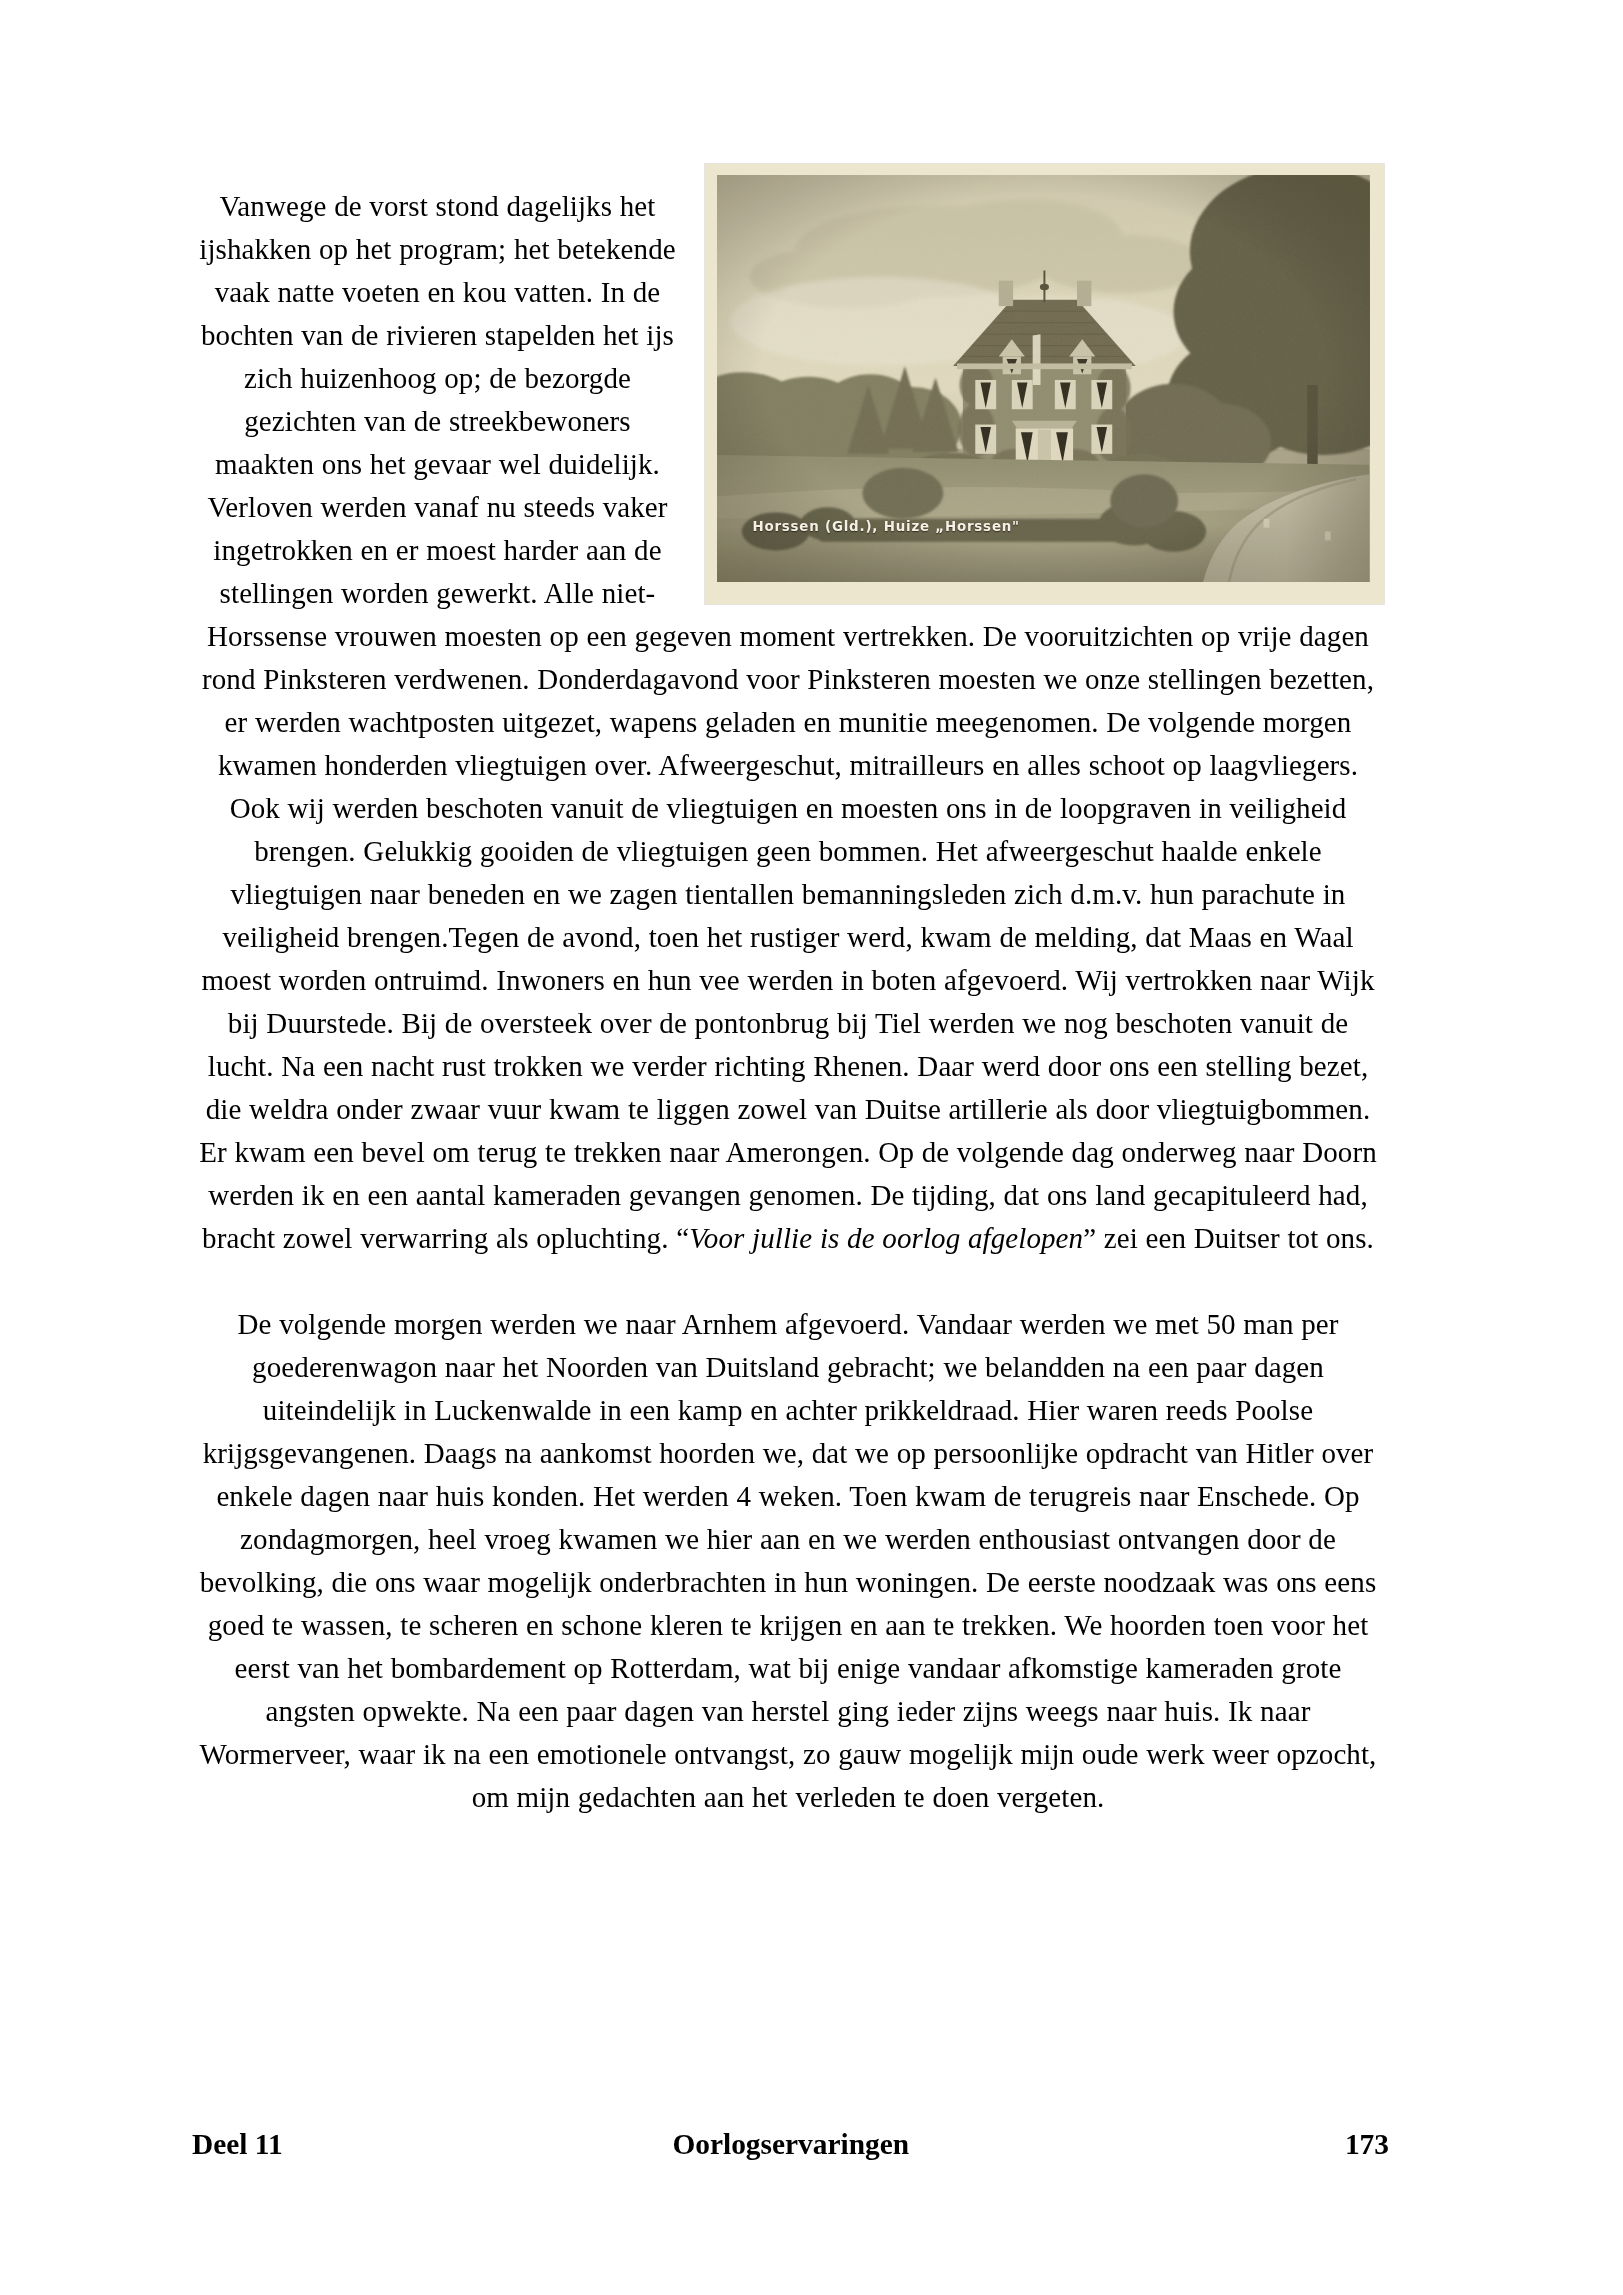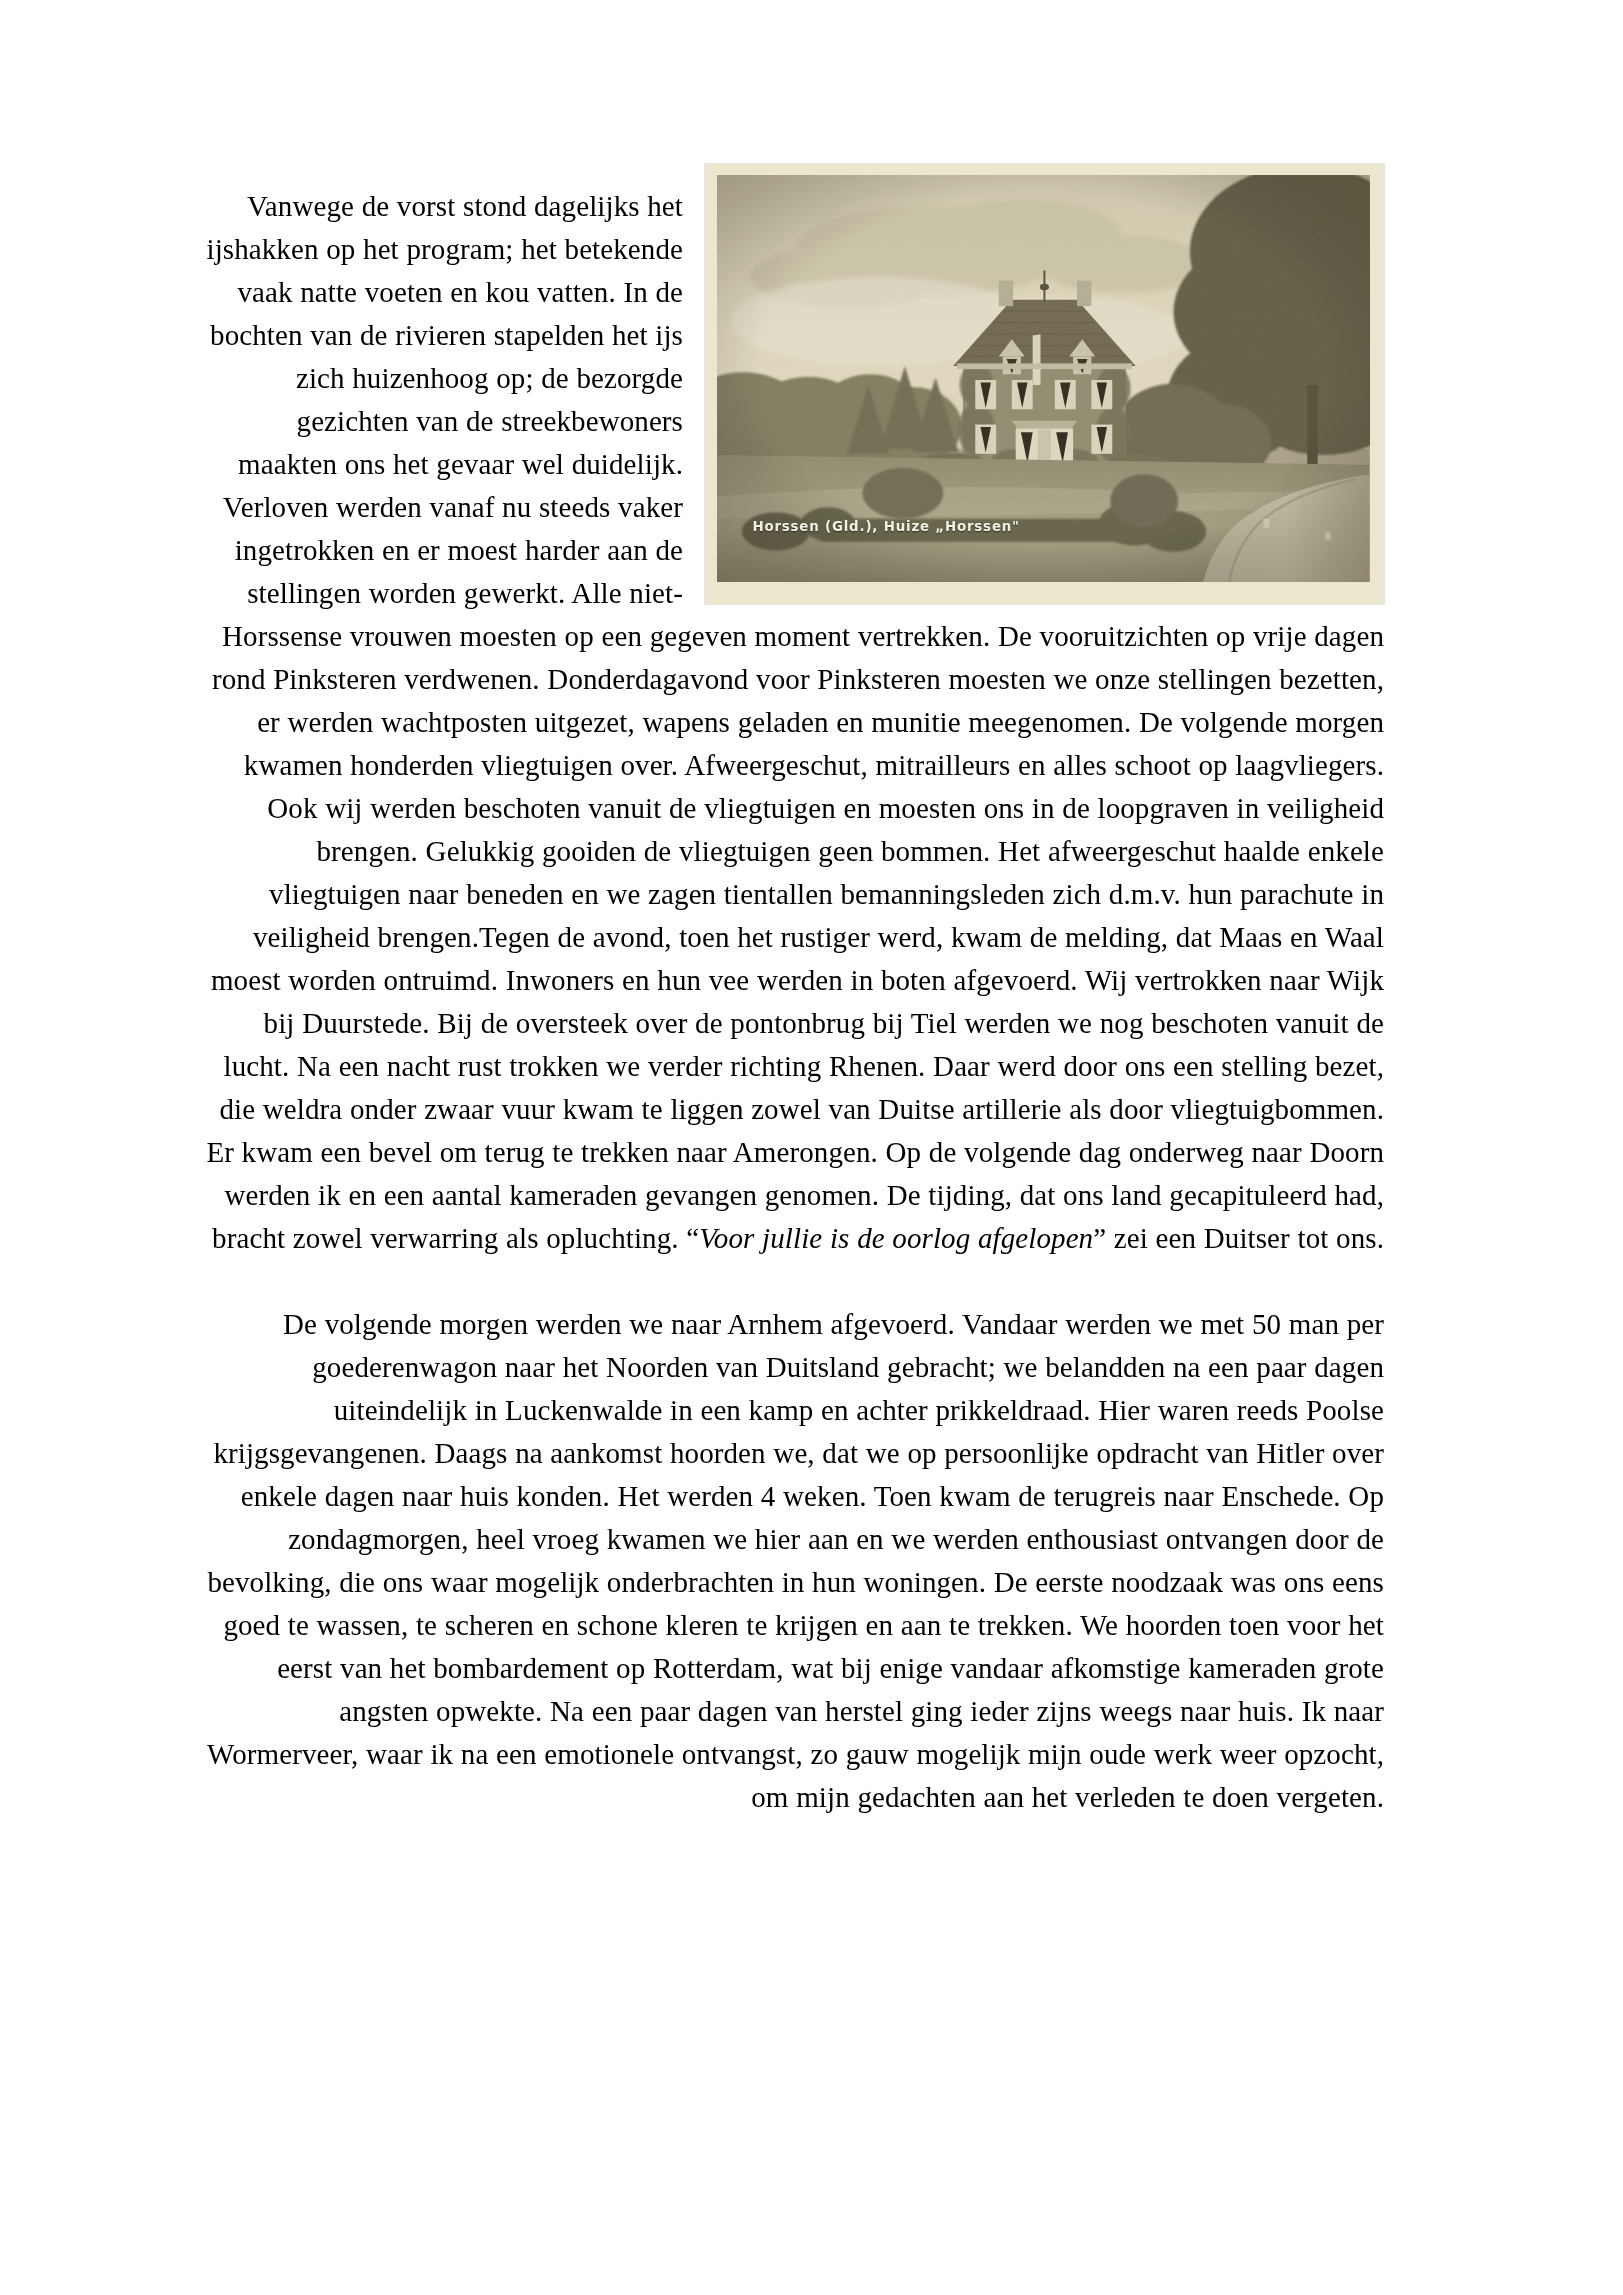--- a/index.html
+++ b/index.html
@@ -27,21 +27,21 @@
   .content {
     position: absolute;
     left: 192px;
     top: 185px;
     width: 1192px;
   }
 
   .body-text {
     font-size: 29px;
     line-height: 43px;
-    text-align: right;
+    text-align: center;
     letter-spacing: 0.1px;
     word-spacing: 0.3px;
   }
 
   
   .photo-float {
     float: right;
     margin: -21px 0 2.6px 22px;
     width: 679px;
     height: 440px;
@@ -314,15 +314,20 @@
 
       <p class="para"><span>Verloven werden vanaf nu steeds vaker ingetrokken en er moest harder  aan de stellingen worden gewerkt. Alle niet-Horssense vrouwen moesten op een gegeven moment vertrekken. De vooruitzichten op vrije dagen rond Pinksteren verdwenen. Donderdagavond voor Pinksteren moesten we onze stellingen bezetten, er werden wachtposten uitgezet, wapens geladen en munitie meegenomen. De volgende morgen kwamen honderden vliegtuigen over. Afweergeschut, mitrailleurs en alles schoot op  laagvliegers. Ook wij werden beschoten vanuit de vliegtuigen en moesten ons in de loopgraven in veiligheid brengen. Gelukkig gooiden de vliegtuigen geen bommen. Het afweergeschut haalde enkele vliegtuigen naar beneden en we zagen tientallen bemanningsleden zich d.m.v. hun parachute in veiligheid brengen.Tegen de avond, toen het rustiger werd, kwam de melding, dat Maas en Waal moest worden ontruimd. Inwoners en hun vee werden in boten afgevoerd. Wij vertrokken naar Wijk bij Duurstede. Bij de oversteek over de pontonbrug bij Tiel werden we nog beschoten vanuit de lucht. Na een nacht rust trokken we verder richting Rhenen. Daar werd door ons een stelling bezet, die weldra onder zwaar vuur kwam te liggen zowel van Duitse artillerie als door vliegtuigbommen. Er kwam een bevel om terug te trekken naar Amerongen. Op de volgende dag onderweg naar Doorn werden ik en een aantal kameraden gevangen genomen. De tijding, dat ons land gecapituleerd had, bracht zowel verwarring als opluchting. “</span><span class="quote-it">Voor jullie is de oorlog afgelopen</span><span>” zei een Duitser tot ons.</span></p>
 
       <div class="para-gap"></div>
 
       <p class="para">De volgende morgen werden we naar Arnhem afgevoerd. Vandaar werden we met 50 man per goederenwagon naar het Noorden van Duitsland gebracht; we belandden na een paar dagen uiteindelijk in Luckenwalde in een kamp en achter prikkeldraad. Hier waren reeds Poolse krijgsgevangenen. Daags na aankomst hoorden we, dat we op persoonlijke opdracht van Hitler over enkele dagen naar huis konden. Het werden 4 weken. Toen kwam de terugreis naar Enschede. Op zondagmorgen, heel vroeg kwamen we hier aan en we werden enthousiast ontvangen door de bevolking, die ons waar mogelijk onderbrachten in hun woningen. De eerste noodzaak was ons eens goed te wassen, te scheren en schone kleren te krijgen en aan te trekken. We hoorden toen voor het eerst van het bombardement op Rotterdam, wat bij enige vandaar afkomstige kameraden grote angsten opwekte. Na een paar dagen van herstel ging ieder zijns weegs naar huis. Ik naar Wormerveer, waar ik na een emotionele ontvangst, zo gauw mogelijk mijn oude werk weer opzocht, om mijn gedachten aan het verleden te doen vergeten.</p>
 
     </div>
   </div>
 
+  <div class="footer">
+    <div class="footer-left">Deel 11</div>
+    <div class="footer-center">Oorlogservaringen</div>
+    <div class="footer-right">173</div>
+  </div>
 
 </div>
 
 
 </body></html>

